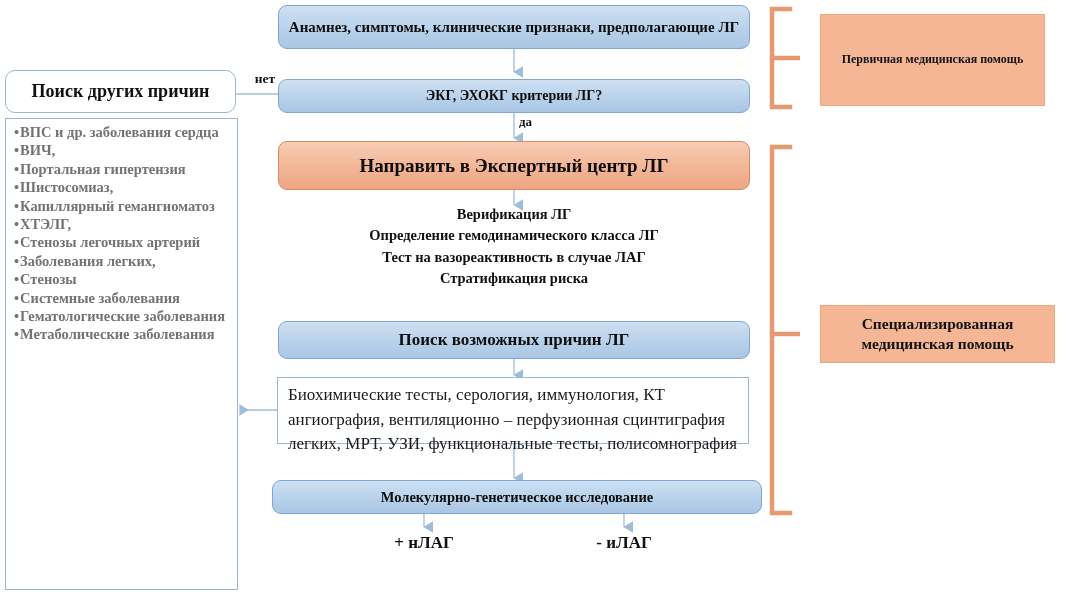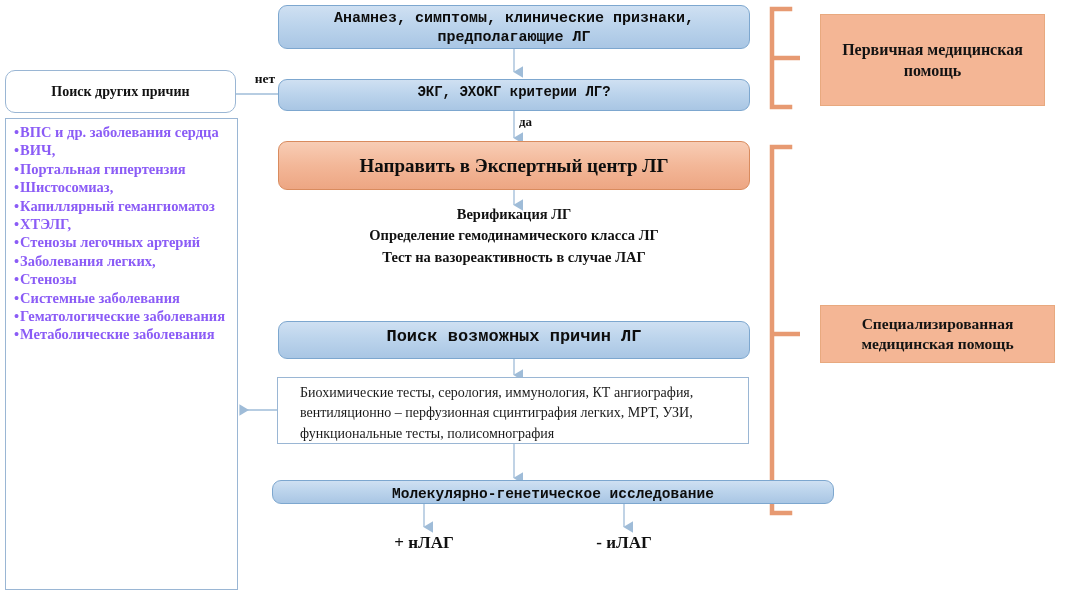--- a/index.html
+++ b/index.html
@@ -12,27 +12,26 @@
   }
   #canvas{position:absolute;left:0;top:0;width:1070px;height:599px;}
 
   .node{position:absolute;box-sizing:border-box;}
 
   
   .blue-box{
     background:linear-gradient(180deg,#cfe0f2 0%,#bcd4ec 45%,#a9c6e4 100%);
     border:1px solid #7da7cf;
     border-radius:9px;
-    display:flex;justify-content:center;
+    display:flex;align-items:center;justify-content:center;
     text-align:center;
     color:#0d0d0d;
     font-weight:bold;
     line-height:1.25;
-    padding:4px 8px;
-    font-family:Liberation Mono, monospace;
+    padding:16px 8px;
   }
   
   .orange-box{
     background:linear-gradient(180deg,#f8cdb5 0%,#f3b798 50%,#eda683 100%);
     border:1px solid #d98b5e;
     border-radius:9px;
     display:flex;align-items:center;justify-content:center;
     text-align:center;
     color:#0d0d0d;
     font-weight:bold;
@@ -65,35 +64,35 @@
     text-align:center;
     line-height:1.35;
     font-weight:bold;
   }
 
   
   #cause-list{
     padding:4px 6px 4px 8px;
     font-size:14.5px;
     font-weight:bold;
-    color:#8b5cf6;
+    color:#737373;
     line-height:1.27;
     overflow:hidden;
   }
   #cause-list .li{white-space:normal;}
   #cause-list .li:before{content:"\2022";margin-right:1px;}
 
   #search-other-causes{
     display:flex;align-items:center;justify-content:center;
-    font-size:14px;font-weight:bold;color:#111;
+    font-size:18px;font-weight:bold;color:#111;
   }
 
   #biochem-box{
-    padding:5px 22px;
-    font-size:14px;
+    padding:5px 10px;
+    font-size:17px;
     color:#1a1a1a;
     line-height:1.45;
     font-weight:normal;
   }
   svg.overlay{position:absolute;left:0;top:0;width:1070px;height:599px;pointer-events:none;}
 </style>
 </head>
 <body>
 
 <div id="canvas">
@@ -169,39 +168,40 @@
   <div class="plain-text" style="left:519px;top:113px;width:40px;font-size:13px;text-align:left;">да</div>
 
   <div class="node orange-box" style="left:278px;top:141px;width:472px;height:49px;font-size:19px;">
     <span>Направить в Экспертный центр ЛГ</span>
   </div>
 
   <div class="plain-text" style="left:278px;top:204px;width:472px;font-size:14.5px;line-height:1.48;">
     <div>Верификация ЛГ</div>
     <div>Определение гемодинамического класса  ЛГ</div>
     <div>Тест на вазореактивность  в случае  ЛАГ</div>
+    <div>Стратификация  риска</div>
   </div>
 
   <div class="node blue-box" style="left:278px;top:321px;width:472px;height:38px;font-size:17px;">
     <span>Поиск возможных причин ЛГ</span>
   </div>
 
   <div class="node thin-box" id="biochem-box" style="left:277px;top:377px;width:472px;height:67px;">
     <span>Биохимические тесты, серология, иммунология, КТ ангиография, вентиляционно – перфузионная сцинтиграфия легких, МРТ, УЗИ, функциональные тесты, полисомнография</span>
   </div>
 
-  <div class="node blue-box" style="left:272px;top:480px;width:562px;height:24px;font-size:14.5px;">
+  <div class="node blue-box" style="left:272px;top:480px;width:490px;height:24px;font-size:14.5px;">
     <span>Молекулярно-генетическое исследование</span>
   </div>
 
   <div class="plain-text" style="left:374px;top:532px;width:100px;font-size:17px;">+ нЛАГ</div>
 
   <div class="plain-text" style="left:574px;top:532px;width:100px;font-size:17px;">- иЛАГ</div>
 
-  <div class="node orange-flat" style="left:820px;top:14px;width:225px;height:92px;font-size:16px;">
+  <div class="node orange-flat" style="left:820px;top:14px;width:225px;height:92px;font-size:12px;">
     <span>Первичная медицинская помощь</span>
   </div>
 
   <div class="node orange-flat" style="left:820px;top:305px;width:235px;height:58px;font-size:15.5px;">
     <span>Специализированная медицинская помощь</span>
   </div>
 
 </div>
 
 </body></html>

